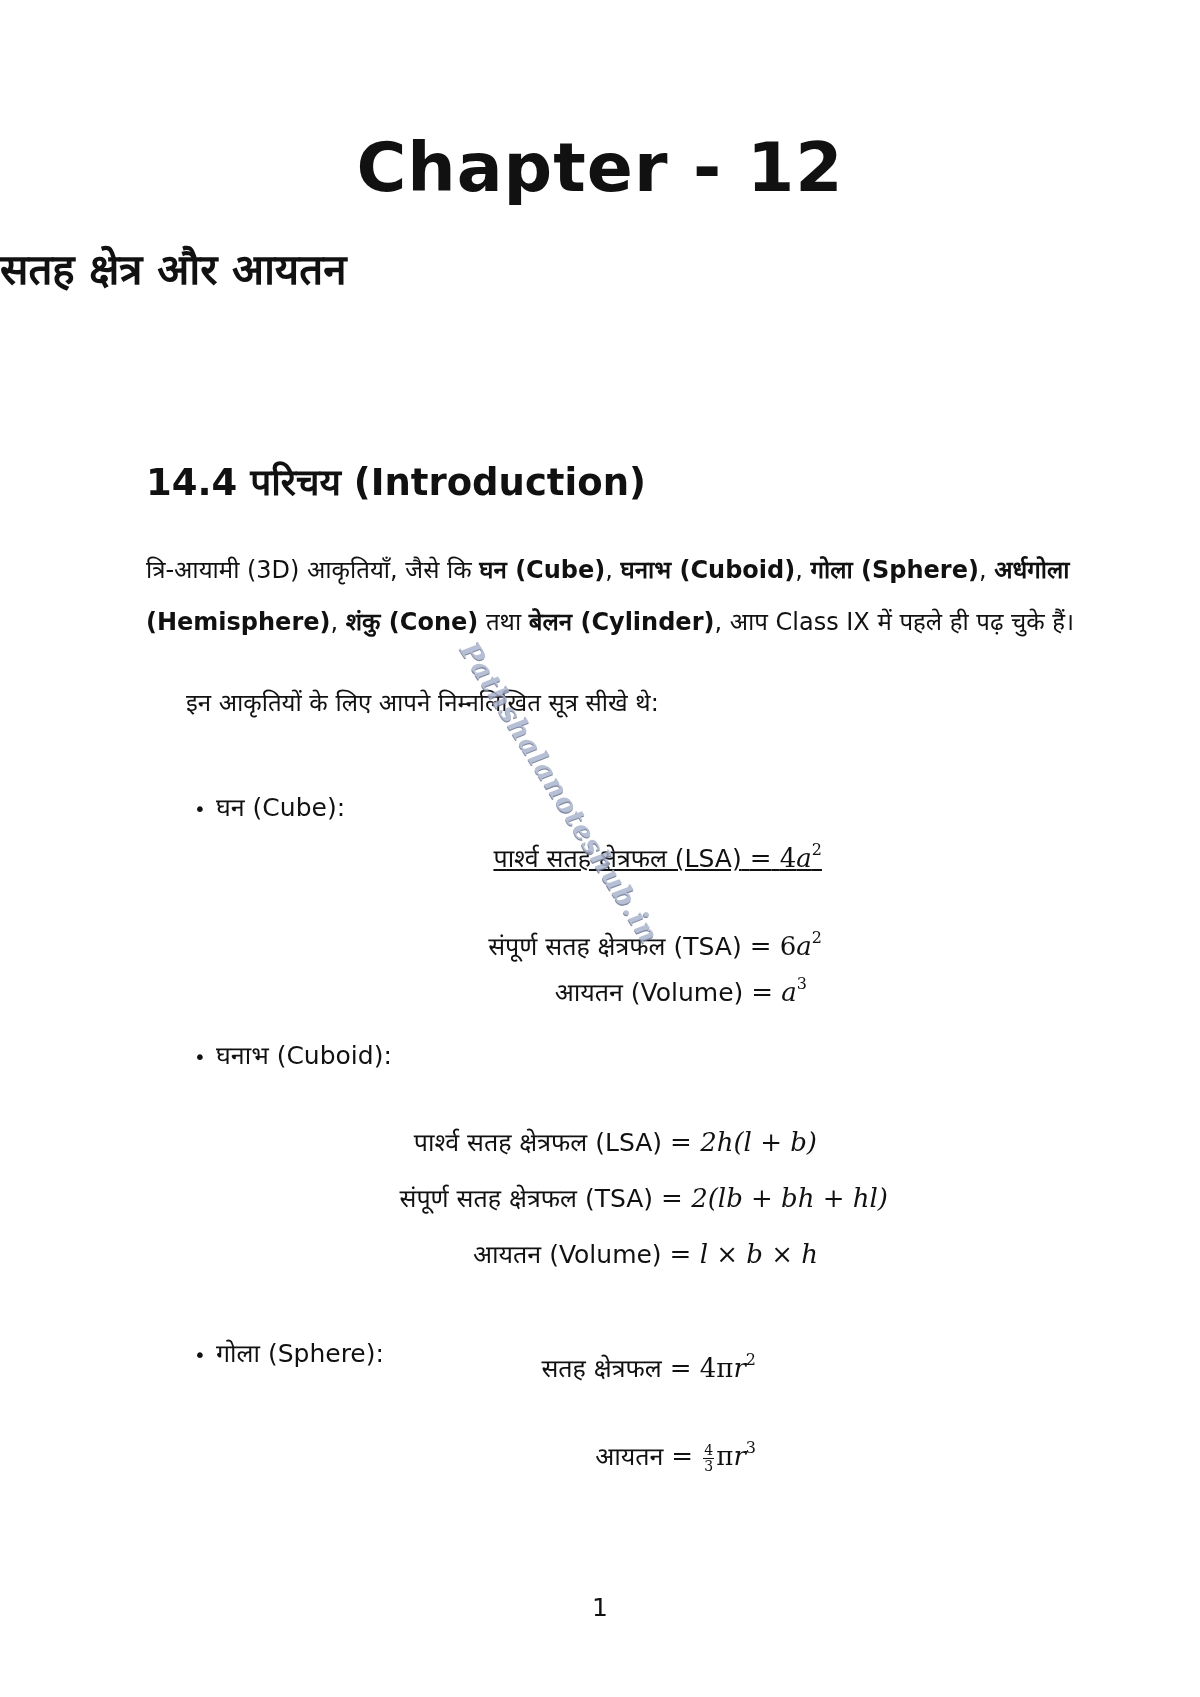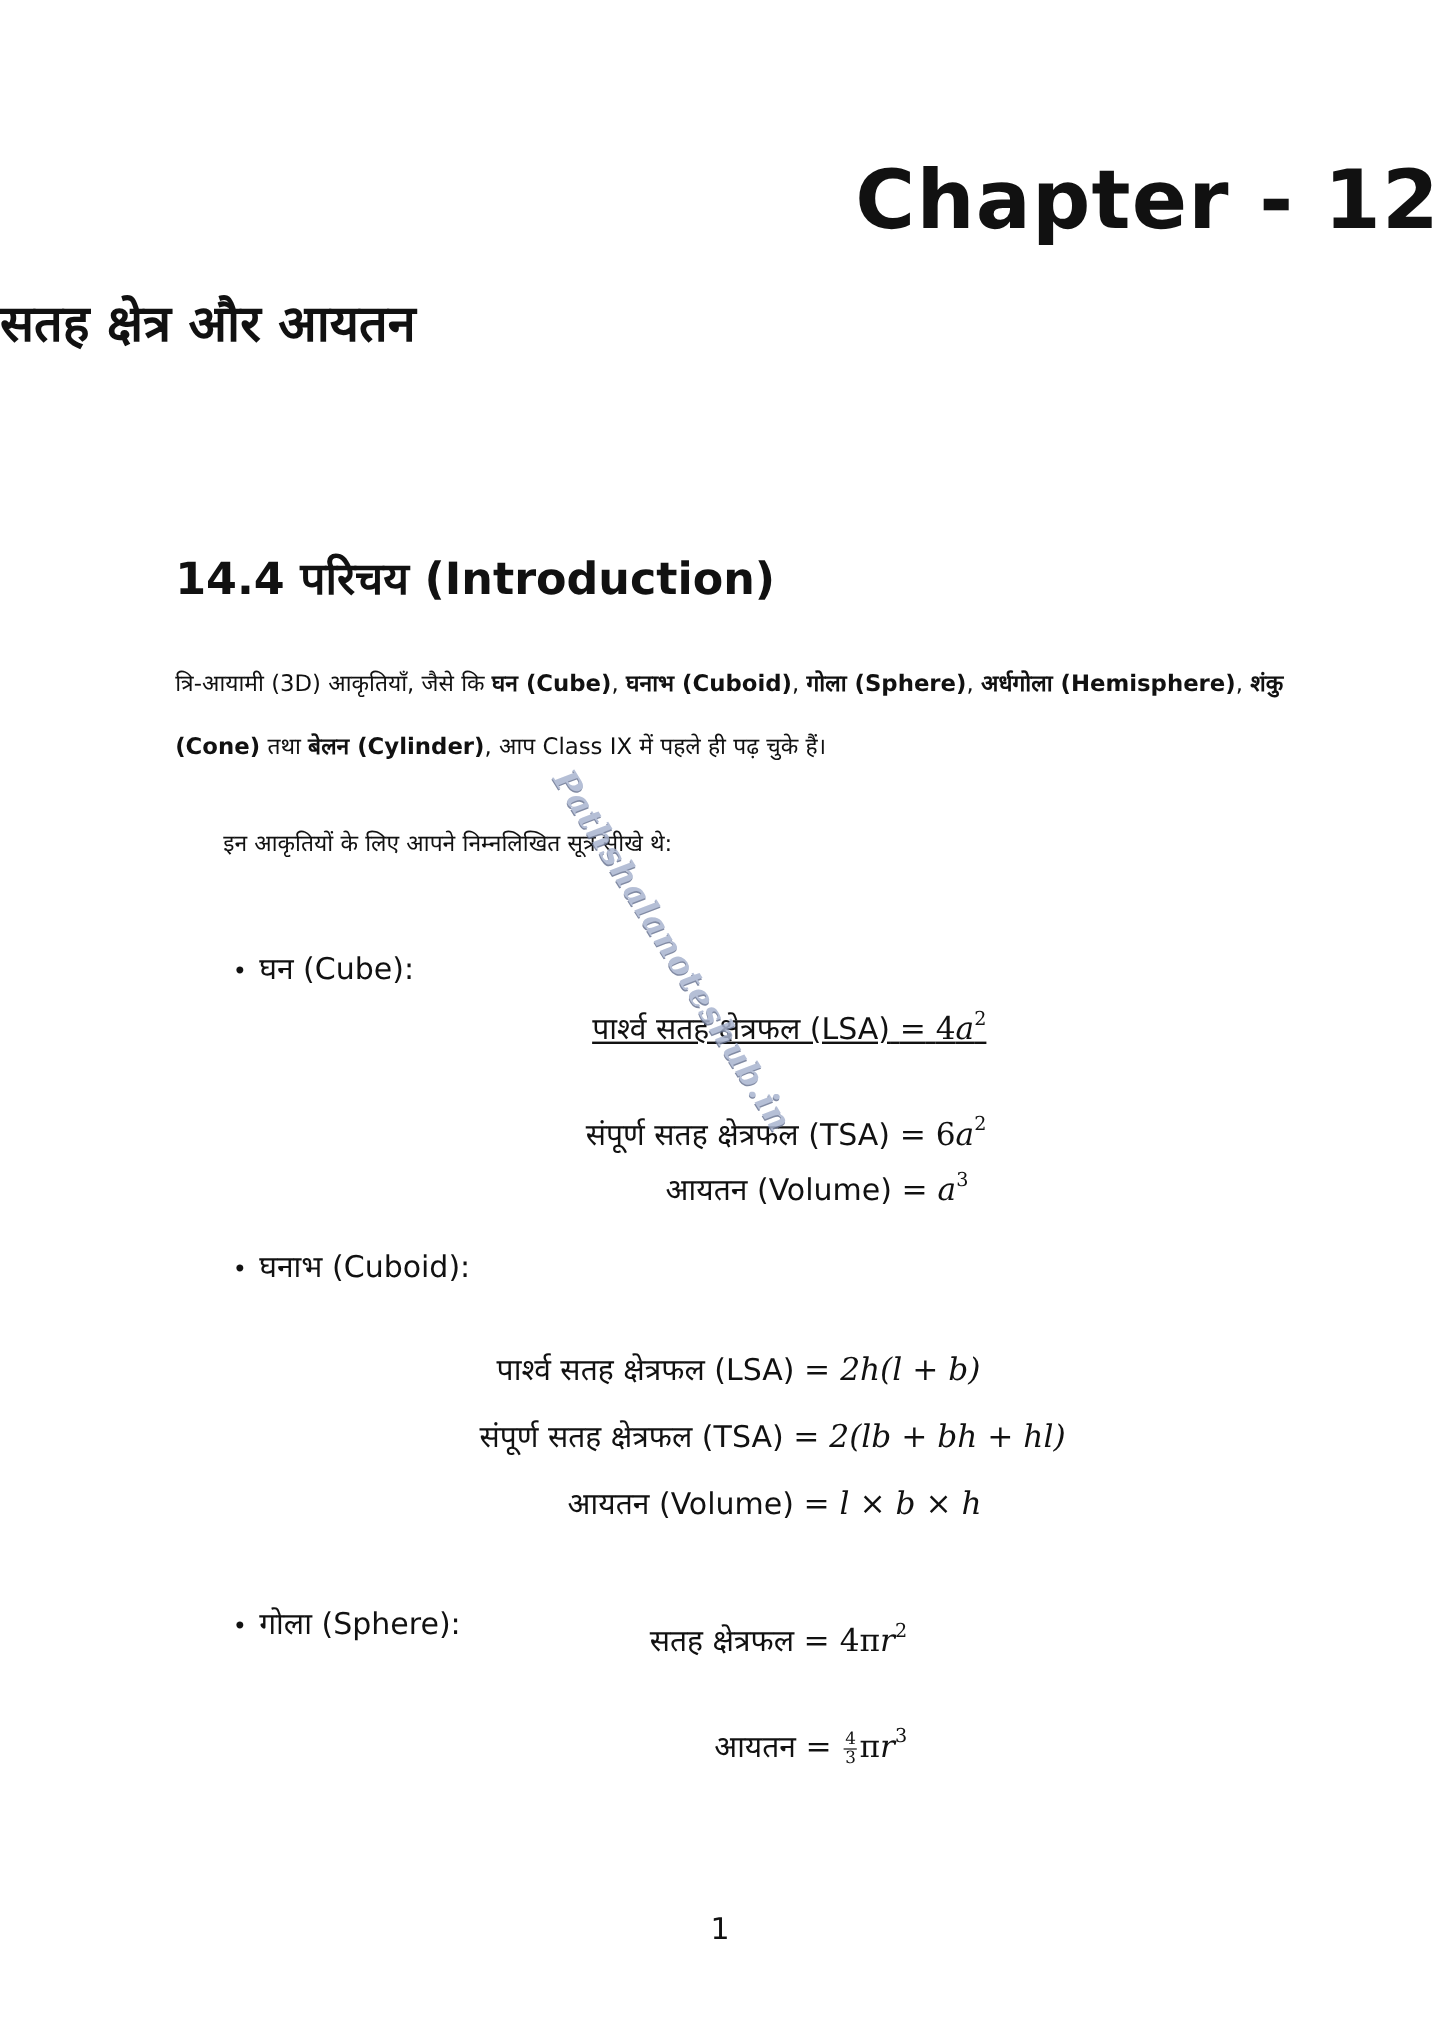--- a/index.html
+++ b/index.html
@@ -17,21 +17,21 @@
     }
     .page {
       position: absolute;
       left: 0; top: 0;
       width: 1200px; height: 1697px;
     }
     .chapter-title {
       position: absolute;
       left: 0; width: 1200px;
       top: 128px;
-      text-align: right;
+      text-align: center;
       font-size: 68px;
       font-weight: bold;
       letter-spacing: 1px;
       line-height: 80px;
     }
     .chapter-subtitle {
       position: absolute;
       left: 0; width: 1200px;
       top: 240px;
       text-align: left;
@@ -44,21 +44,21 @@
       left: 146px;
       top: 456px;
       font-size: 37px;
       font-weight: bold;
       line-height: 54px;
     }
     .para {
       position: absolute;
       left: 146px;
       width: 940px;
-      font-size: 19px;
+      font-size: 24px;
       line-height: 52px;
     }
     .para b { font-weight: bold; }
     .intro-para { top: 544px; }
     .lead-para { top: 683px; line-height: 40px; margin-left: 40px; }
 
     .bullet {
       position: absolute;
       left: 194px;
       font-size: 25px;

